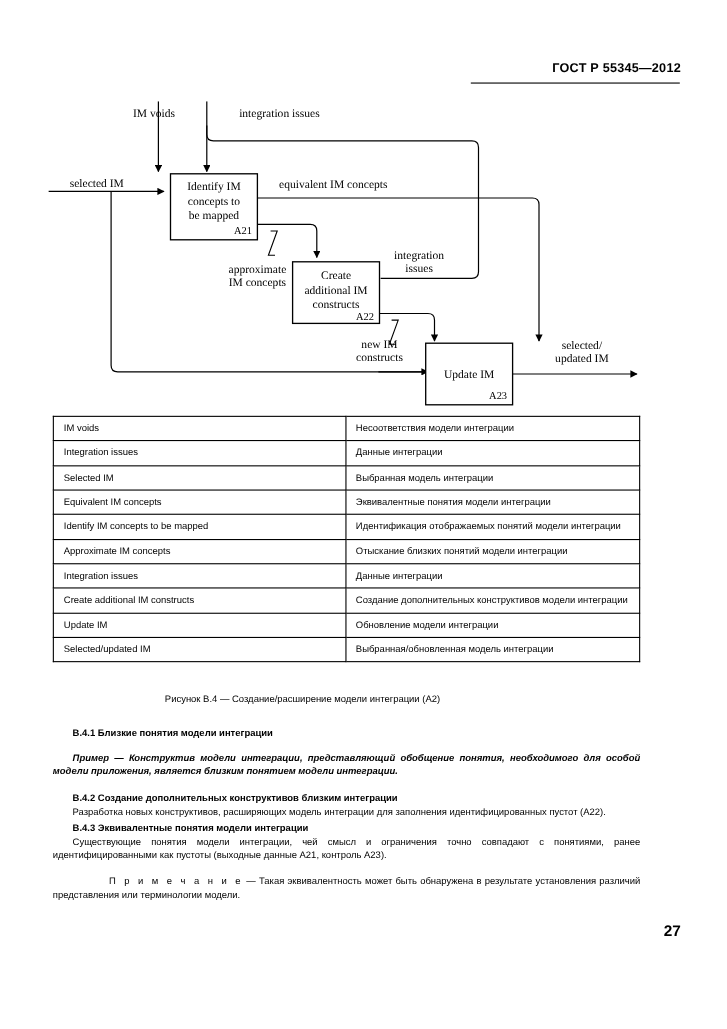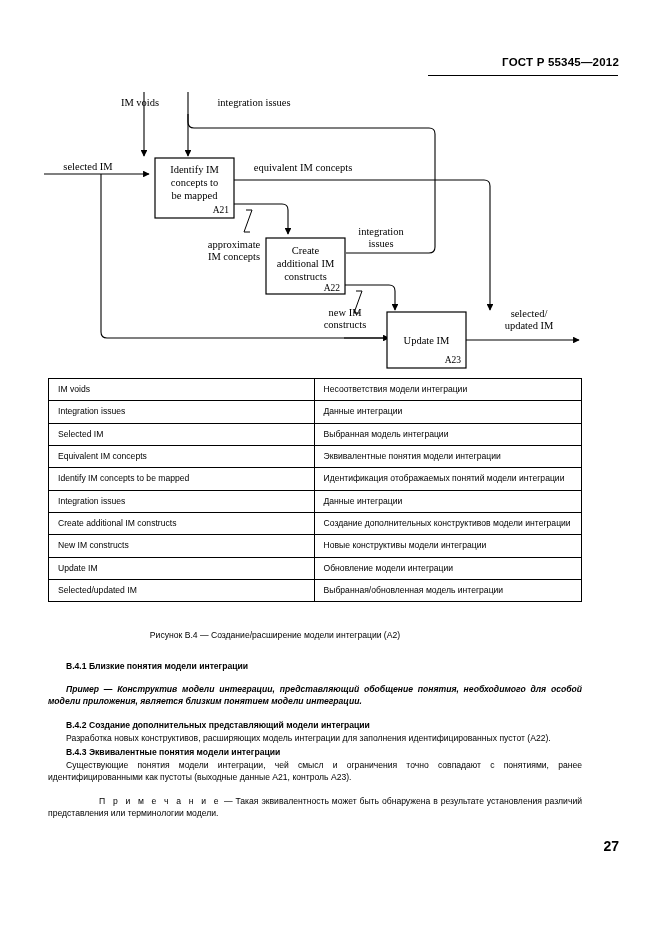--- a/index.html
+++ b/index.html
@@ -222,47 +222,47 @@
       </tr>
       <tr>
         <td class="col-en">Equivalent IM concepts</td>
         <td class="col-ru">Эквивалентные понятия модели интеграции</td>
       </tr>
       <tr>
         <td class="col-en">Identify IM concepts to be mapped</td>
         <td class="col-ru">Идентификация отображаемых понятий модели инте­грации</td>
       </tr>
       <tr>
+        <td class="col-en">Approximate IM concepts</td>
+        <td class="col-ru">Отыскание близких понятий модели интеграции</td>
+      </tr>
+      <tr>
         <td class="col-en">Integration issues</td>
         <td class="col-ru">Данные интеграции</td>
       </tr>
       <tr>
         <td class="col-en">Create additional IM constructs</td>
         <td class="col-ru">Создание дополнительных конструктивов модели ин­теграции</td>
-      </tr>
-      <tr>
-        <td class="col-en">New IM constructs</td>
-        <td class="col-ru">Новые конструктивы модели интеграции</td>
       </tr>
       <tr>
         <td class="col-en">Update IM</td>
         <td class="col-ru">Обновление модели интеграции</td>
       </tr>
       <tr>
         <td class="col-en">Selected/updated IM</td>
         <td class="col-ru">Выбранная/обновленная модель интеграции</td>
       </tr>
     </tbody>
 </table>
 
 <div id="figure-caption">Рисунок В.4 — Создание/расширение модели интеграции (А2)</div>
 
 <div id="body-text">
   <h4>В.4.1 Близкие понятия модели интеграции</h4>
   <p class="example">Пример — Конструктив модели интеграции, представляющий обобщение понятия, необходимого для особой модели приложения, является близким понятием модели интеграции.</p>
-  <h4>В.4.2 Создание дополнительных представляющий модели интеграции</h4>
+  <h4>В.4.2 Создание дополнительных конструктивов близким интеграции</h4>
   <p>Разработка новых конструктивов, расширяющих модель интеграции для заполнения идентифицированных пустот (А22).</p>
   <h4>В.4.3 Эквивалентные понятия модели интеграции</h4>
   <p>Существующие понятия модели интеграции, чей смысл и ограничения точно совпадают с понятиями, ранее идентифицированными как пустоты (выходные данные А21, контроль А23).</p>
   <p class="note"><span class="note-label">П р и м е ч а н и е</span><span> —  Такая эквивалентность может быть обнаружена в результате установления различий представления или терминологии модели.</span></p>
 </div>
 
 <div id="page-number">27</div>
 
 </body></html>

